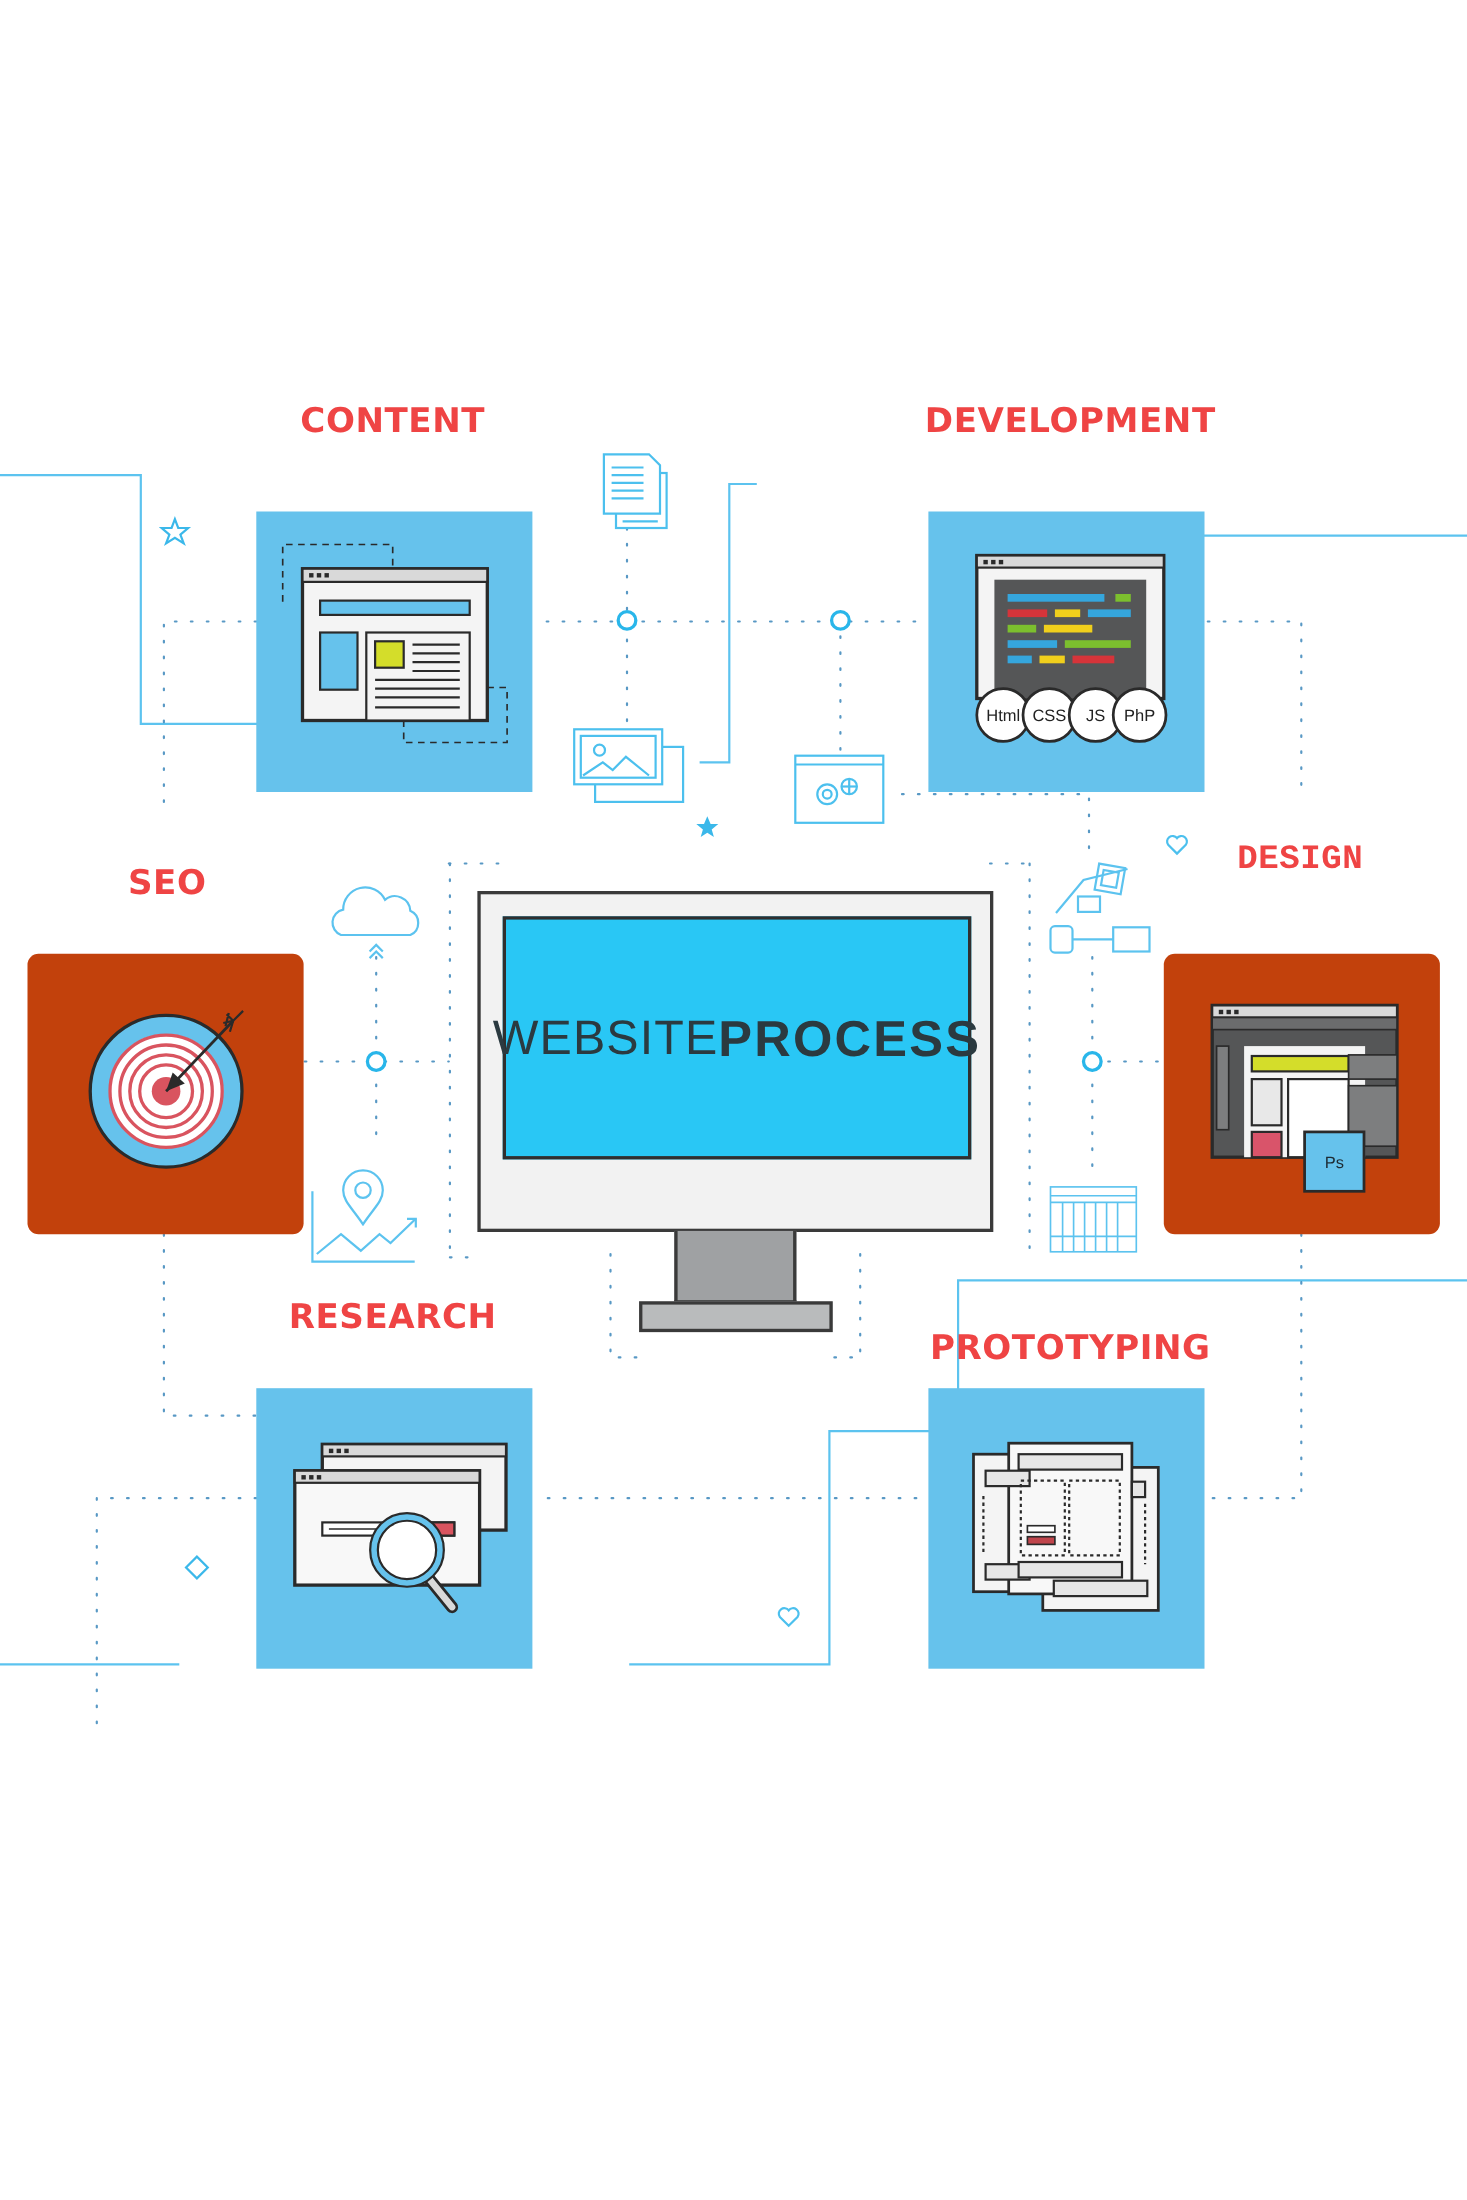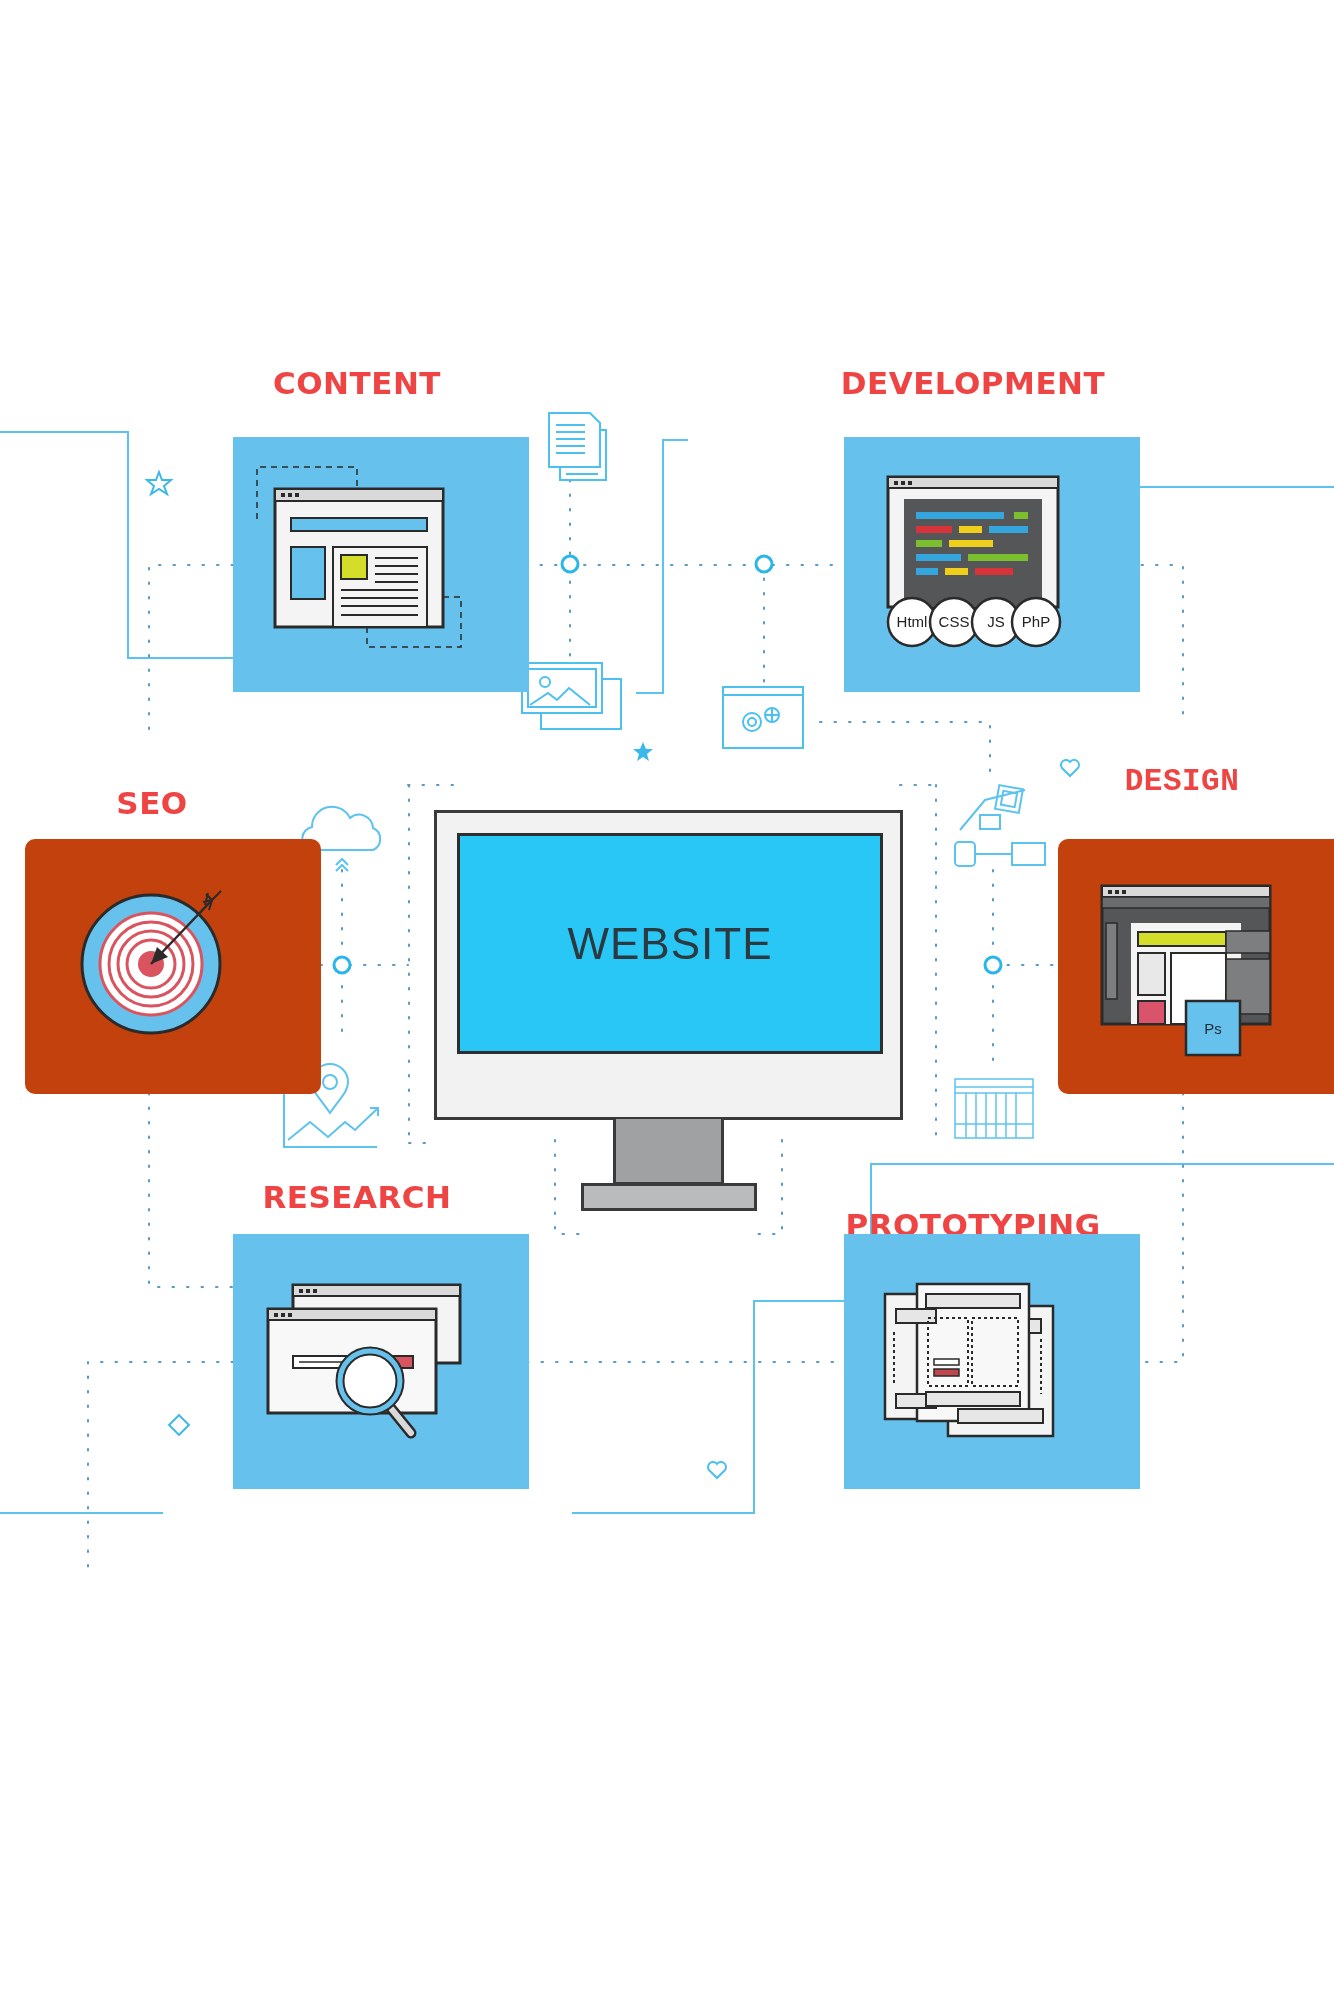--- a/index.html
+++ b/index.html
@@ -1,19 +1,19 @@
 <!DOCTYPE html>
 <html><head>
 <meta charset="utf-8">
 <style>
   html, body { margin:0; padding:0; background:#ffffff; }
   body { width:1334px; height:2000px; position:relative; overflow:hidden; font-family:"DejaVu Sans", sans-serif; }
   #deco { position:absolute; left:0; top:0; width:1334px; height:2000px; }
   .label { position:absolute; font-family:"DejaVu Sans", sans-serif; font-weight:bold; color:#ef4444; font-size:31px; letter-spacing:0.5px; text-align:center; white-space:nowrap; transform:translateX(-50%); }
-  .box { position:absolute; width:296px; height:255px; background:#66c2ec; }
+  .box { position:absolute; width:251px; height:255px; background:#66c2ec;margin-top:28px; }
   .box.dark { background:#c2410c;border-radius:10px; }
   .box svg { position:absolute; left:0; top:0; width:253px; height:255px; }
   .monitor { position:absolute; left:434px; top:810px; width:469px; height:310px; background:#f2f2f2; border:3px solid #3a3a3a; box-sizing:border-box; }
   .screen { position:absolute; left:20px; top:20px; width:426px; height:221px; background:#29c7f5; border:3px solid #2f2f2f; box-sizing:border-box; display:flex; flex-direction:row; align-items:center; justify-content:center; }
   .scr-l1 { font-family:"Liberation Sans", sans-serif; font-size:44px; color:#2b3a40; letter-spacing:1px; line-height:56px; }
   .scr-l2 { font-family:"Liberation Sans", sans-serif; font-weight:bold; font-size:46px; color:#2b3a40; letter-spacing:2px; line-height:58px; }
   .neck { position:absolute; left:613px; top:1119px; width:111px; height:66px; background:#9fa1a3; border:3px solid #3a3a3a; border-top:none; box-sizing:border-box; }
   .base { position:absolute; left:581px; top:1183px; width:176px; height:28px; background:#b9bbbc; border:3px solid #3a3a3a; box-sizing:border-box; }
   .badge-text { font-family:"Liberation Sans", sans-serif; font-size:15px; fill:#222; }
   .ps-text { font-family:"Liberation Sans", sans-serif; font-size:15px; fill:#1d2b33; }
@@ -287,16 +287,17 @@
       <line x1="197" y1="105" x2="197" y2="160"></line>
     </g>
     <rect x="90" y="125" width="25" height="6" fill="#ffffff" stroke="#2a2a2a" stroke-width="1.5"></rect>
     <rect x="90" y="135" width="25" height="7" fill="#c0454c" stroke="#2a2a2a" stroke-width="1.5"></rect>
   </svg>
 </div>
 
 <div class="monitor">
   <div class="screen">
     <div class="scr-l1">WEBSITE</div>
+    <div class="scr-l2">PROCESS</div>
   </div>
 </div>
 <div class="neck"></div>
 <div class="base"></div>
 
 </body></html>

